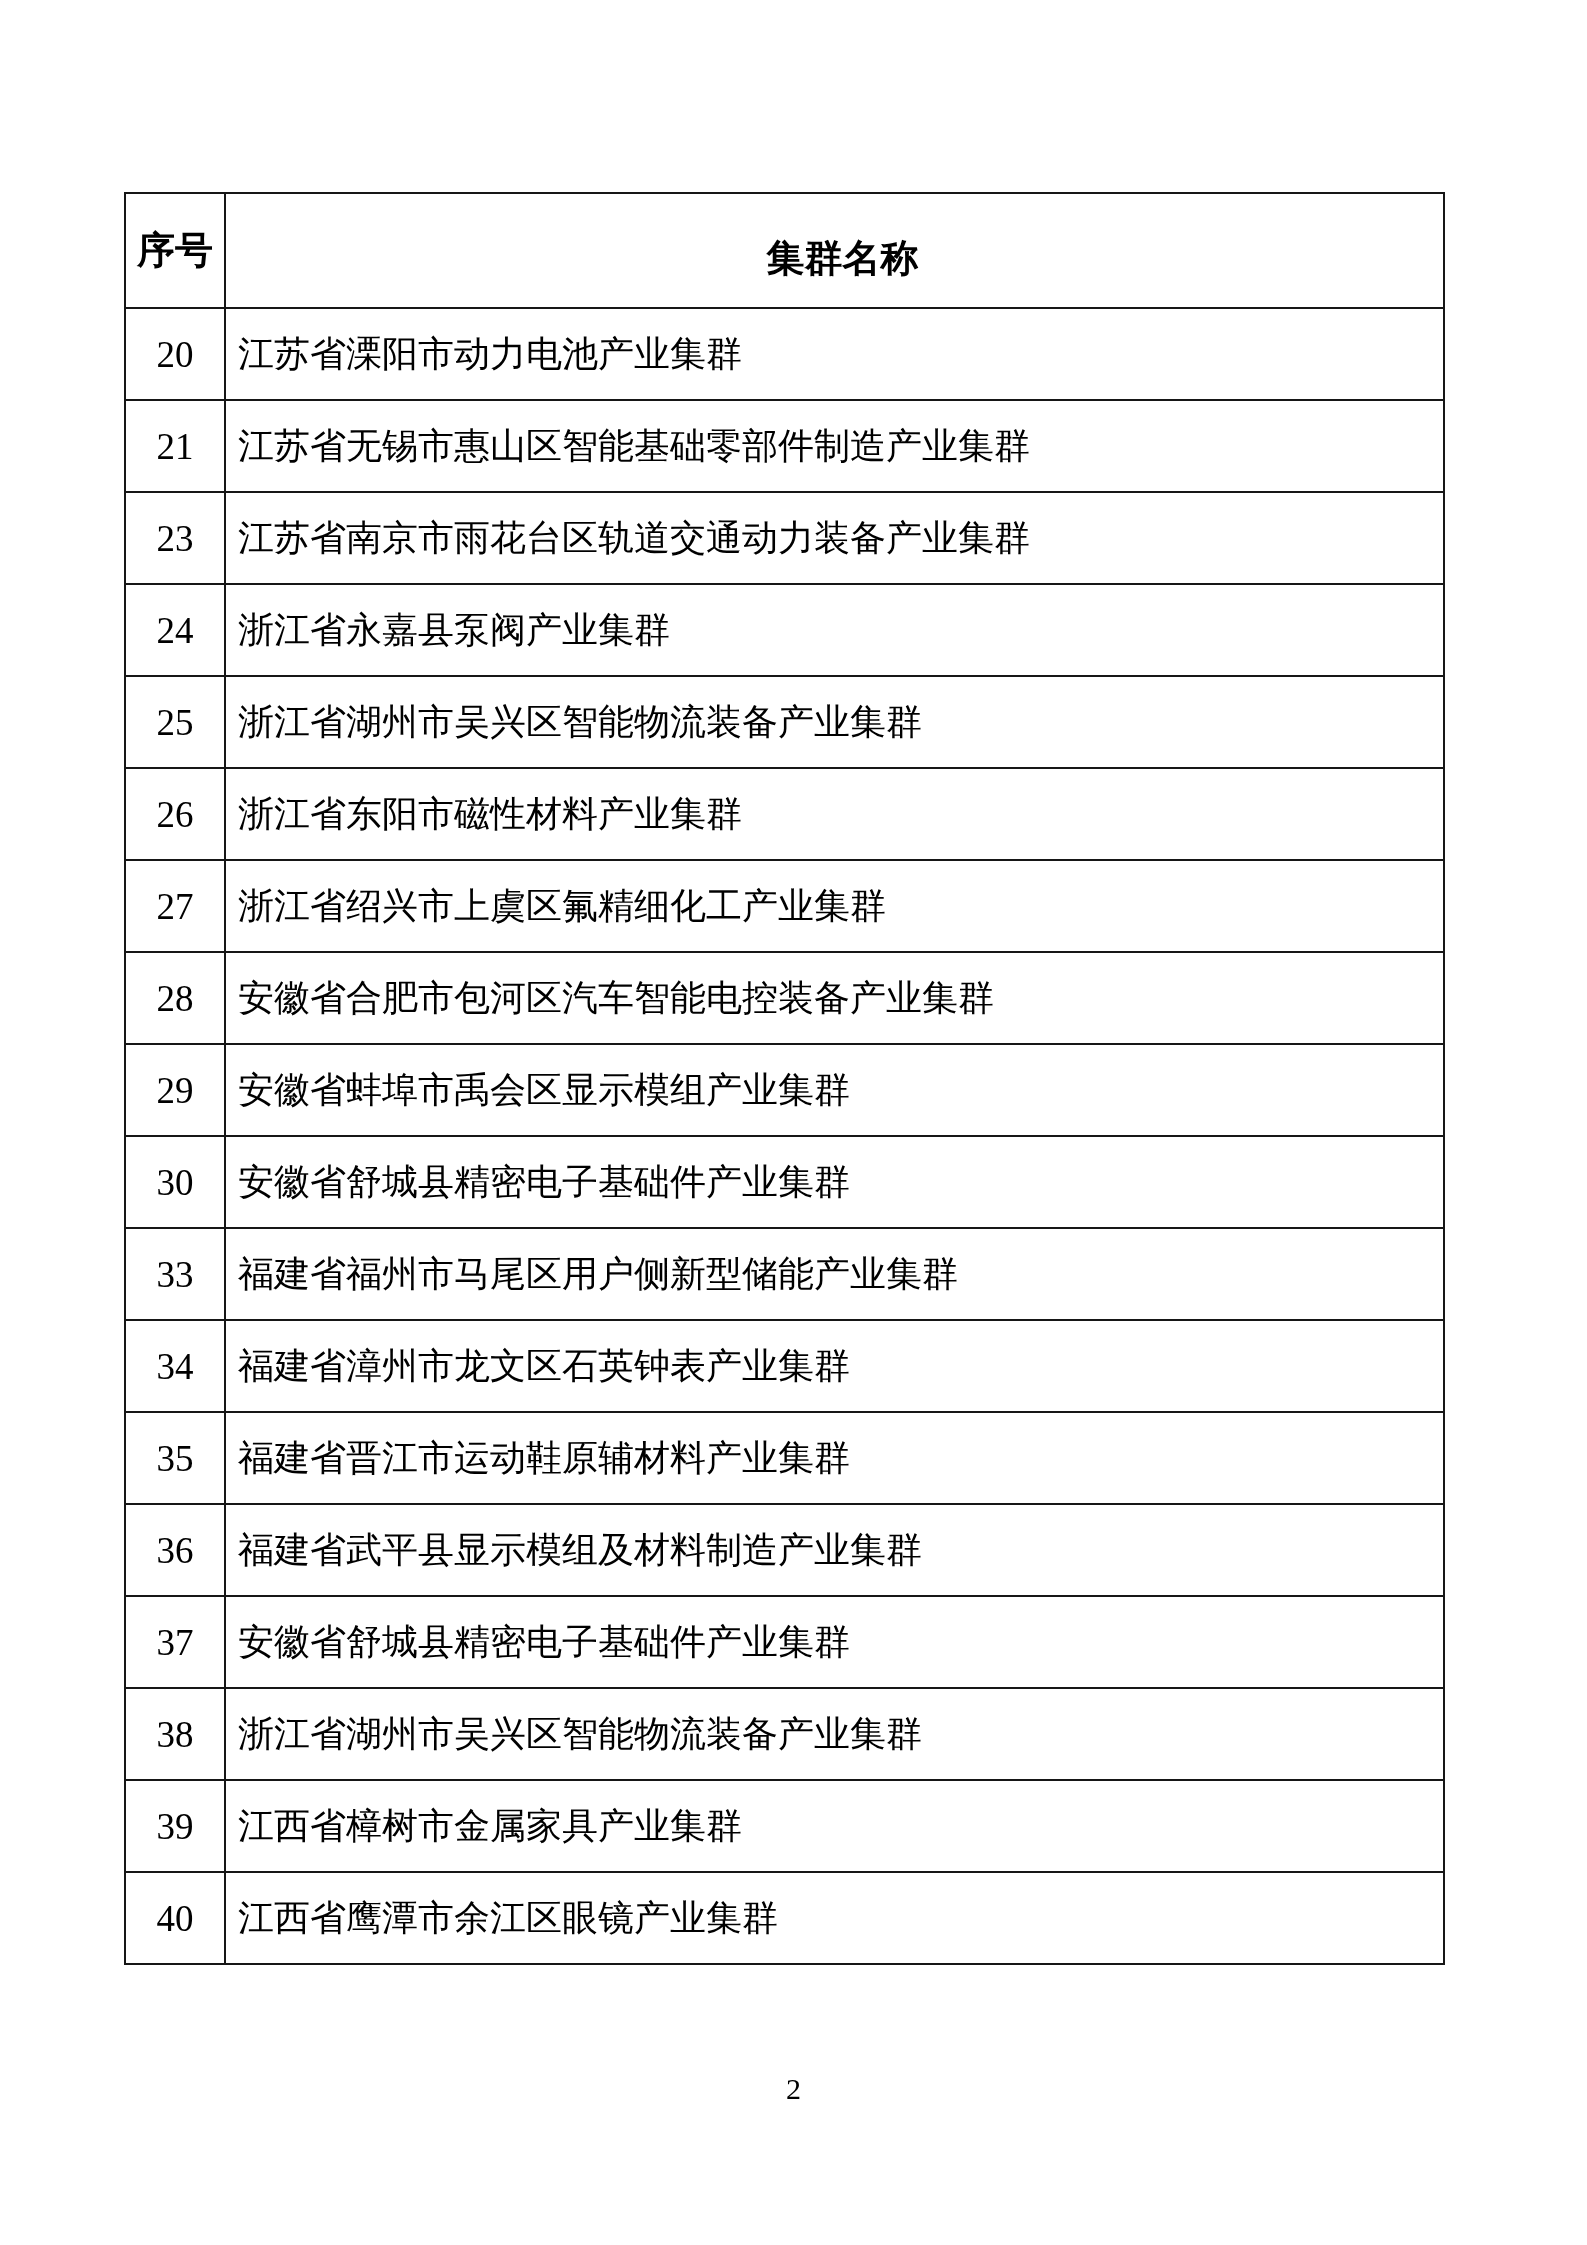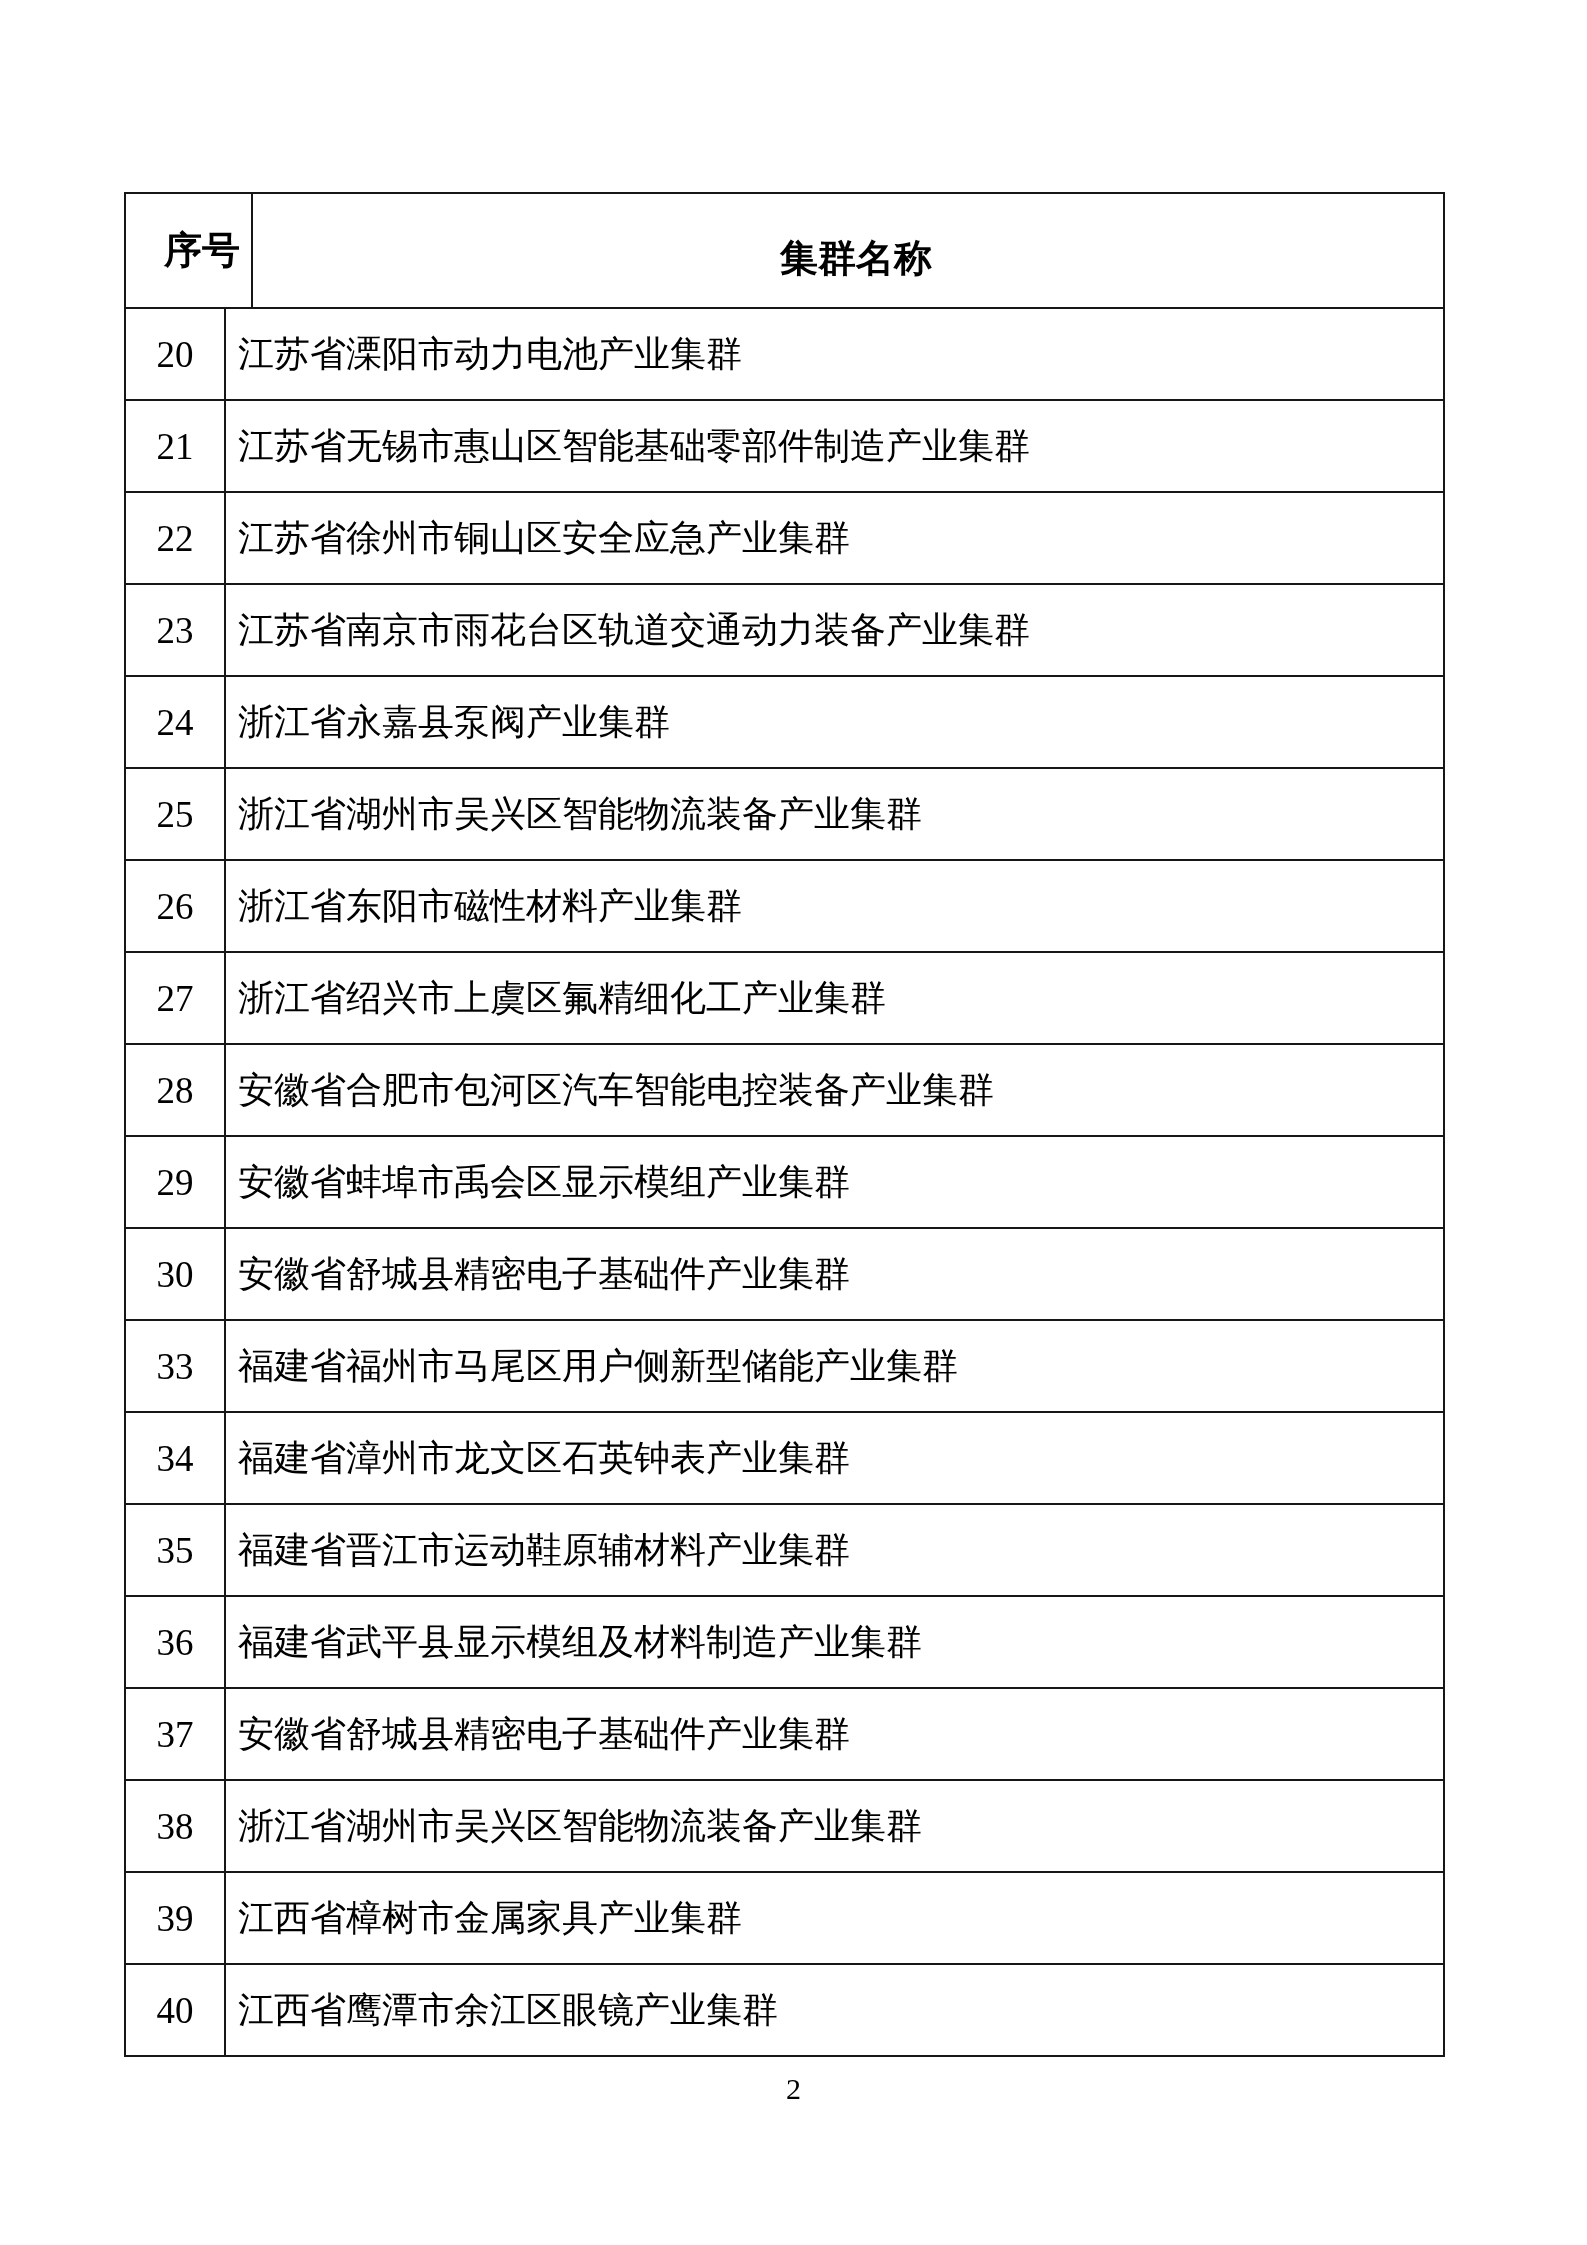--- a/index.html
+++ b/index.html
@@ -16,21 +16,21 @@
   .doc-table {
     position: absolute;
     left: 124px;
     top: 192px;
     width: 1321px;
     border: 2px solid #161616;
   }
   .t-row { display: flex; width: 100%; }
   .t-row + .t-row { border-top: 2px solid #161616; gap: 12px; }
   .t-header { height: 113px; font-weight: bold; }
-  .t-header .cell-no { font-size: 38px; margin-left: 27px; }
+  .t-header .cell-no { font-size: 38px; }
   .t-header .cell-name { font-size: 38px; justify-content: center; padding-left: 16px; margin-top: 15px; }
   .row-tall { height: 92px; }
   .row-short { height: 92px; }
   .cell-no {
     flex: 0 0 100px;
     width: 100px;
     border-right: 2px solid #161616;
     display: flex;
     align-items: center;
     justify-content: center;
@@ -64,24 +64,20 @@
       <div class="cell-name">集群名称</div>
     </div>
 
     <div class="t-row row-tall">
       <div class="cell-no">20</div>
       <div class="cell-name">江苏省溧阳市动力电池产业集群</div>
     </div>
     <div class="t-row row-tall">
       <div class="cell-no">21</div>
       <div class="cell-name">江苏省无锡市惠山区智能基础零部件制造产业集群</div>
-    </div>
-    <div class="t-row row-tall">
-      <div class="cell-no">22</div>
-      <div class="cell-name">江苏省徐州市铜山区安全应急产业集群</div>
     </div>
     <div class="t-row row-tall">
       <div class="cell-no">23</div>
       <div class="cell-name">江苏省南京市雨花台区轨道交通动力装备产业集群</div>
     </div>
     <div class="t-row row-short">
       <div class="cell-no">24</div>
       <div class="cell-name">浙江省永嘉县泵阀产业集群</div>
     </div>
     <div class="t-row row-short">

